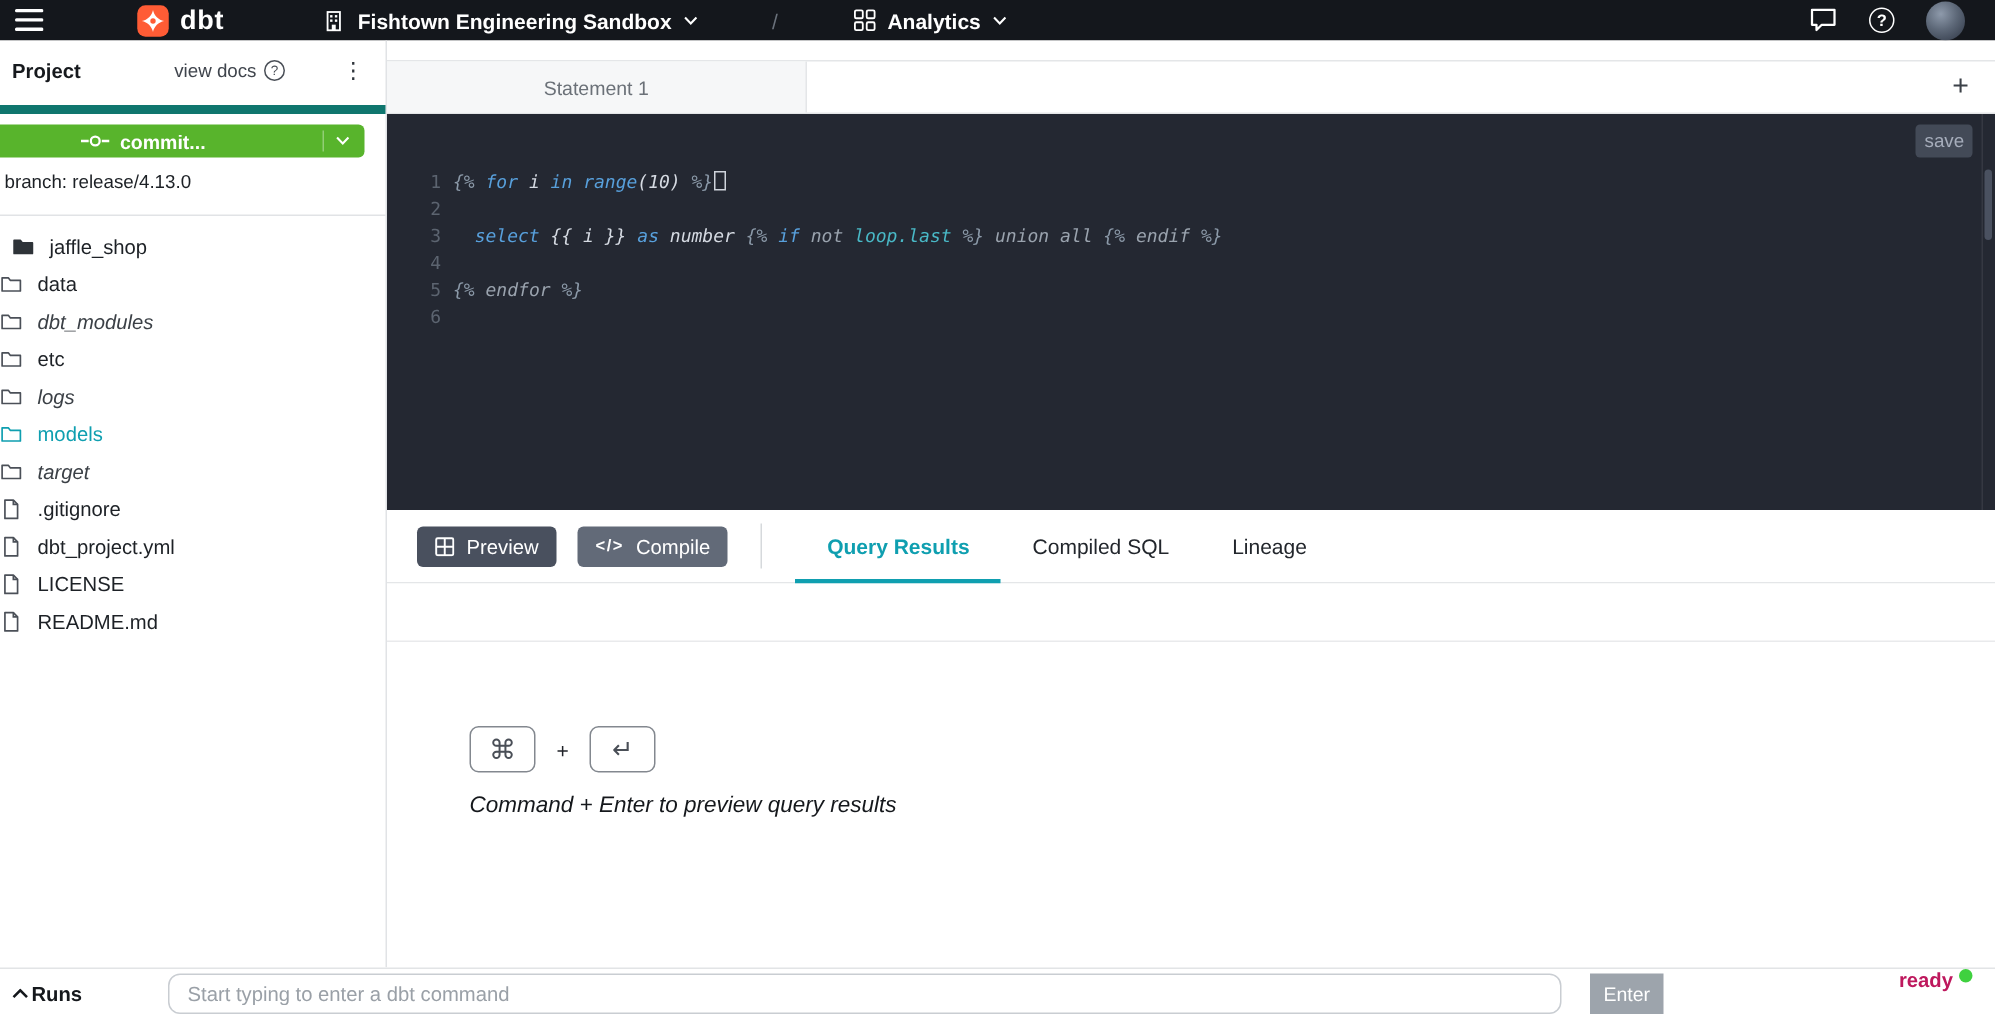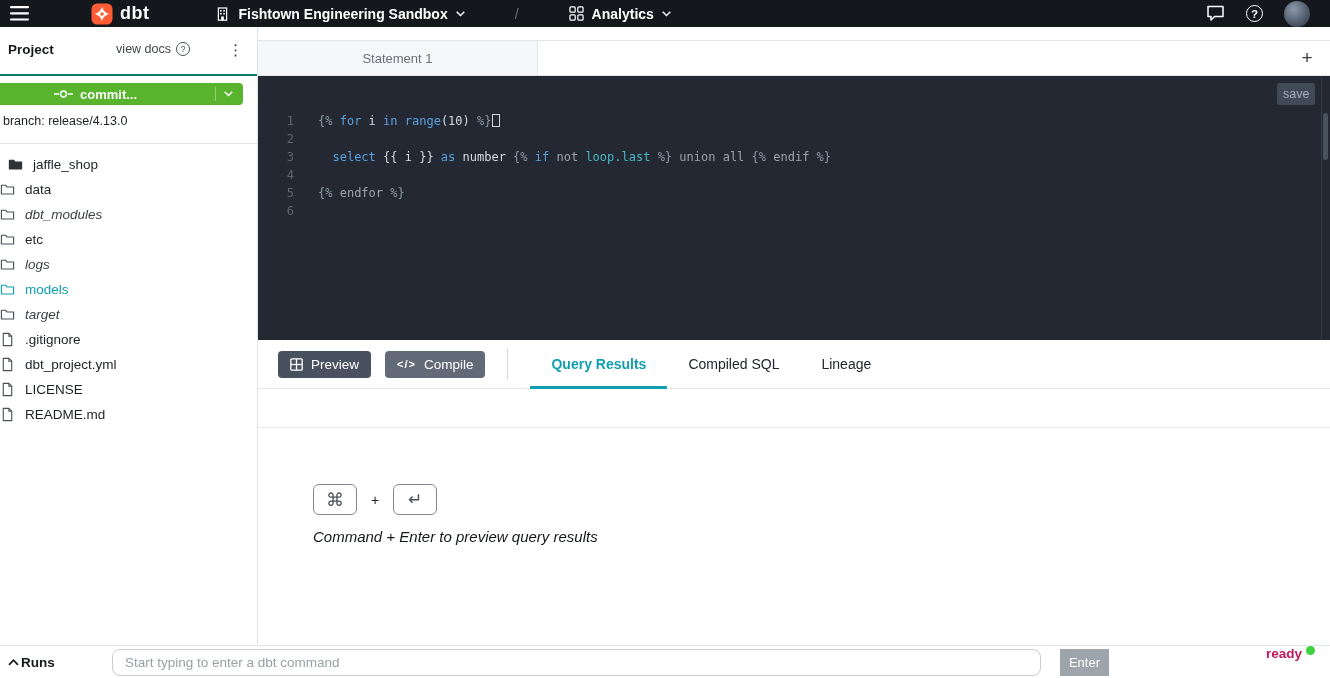--- a/index.html
+++ b/index.html
@@ -21,21 +21,21 @@
   .help-circle { width:17px; height:17px; border:1.6px solid #fff; border-radius:50%;
                  display:flex; align-items:center; justify-content:center;
                  font-size:11px; font-weight:bold; color:#fff; }
   .avatar { width:26px; height:26px; border-radius:50%; cursor:pointer;
             background:radial-gradient(circle at 38% 32%, #8e9aab 0%, #5d6878 45%, #2c3442 100%); }
 
   
   #sidebar { position:absolute; left:0; top:27px; width:258px; height:618px; background:#fff;
              border-right:1px solid #e1e3e6; }
   .sb-header { position:absolute; top:13px; left:0; right:0; height:36px; display:flex; align-items:center;
-               padding:0 14px 16px 8px; border-bottom:2px solid #0f766e; }
+               padding:0 14px 16px 8px; border-bottom:6px solid #0f766e; }
   .sb-title { font-weight:bold; font-size:13.5px; color:#16191d; }
   .sb-docs { margin-left:auto; display:flex; align-items:center; gap:5px; font-size:12.5px; color:#3f444c; cursor:pointer; }
   .docs-circle { width:14px; height:14px; border:1.3px solid #4a4f57; border-radius:50%;
                  display:flex; align-items:center; justify-content:center; font-size:9px; color:#4a4f57; }
   .kebab { margin-left:38px; font-size:15px; color:#2f343b; cursor:pointer; line-height:1; }
   .commit-btn { position:absolute; top:56px; left:0; width:243px; height:22px; background:#58b42c;
                 border:none; border-radius:0 4px 4px 0; display:flex; align-items:center;
                 color:#fff; font-weight:bold; font-size:13px; font-family:"Liberation Sans",sans-serif;
                 padding:0 0 0 54px; cursor:pointer; }
   .commit-btn .c-label { margin-left:7px; }
@@ -65,21 +65,21 @@
 
   
   .editor { position:absolute; top:49px; left:0; right:0; height:264px; background:#242832;
             font-family:"DejaVu Sans Mono",monospace; font-size:12px; }
   .save-btn { position:absolute; top:7px; right:15px; width:38px; height:22px; background:#434a57;
               color:#a6adbb; border:none; border-radius:3px; font-size:12.5px;
               font-family:"Liberation Sans",sans-serif; cursor:pointer; z-index:2; }
   .code-lines { position:absolute; top:36px; left:0; right:10px; }
   .code-line { display:flex; height:18px; line-height:18px; cursor:text; }
   .gutter { width:36px; text-align:right; color:#5c6470; flex:none; }
-  .line-content { margin-left:24px; white-space:pre; color:#d5dae2; }
+  .line-content { margin-left:8px; white-space:pre; color:#d5dae2;font-style:italic; }
   .tok-k { color:#58a0dc; }
   .tok-j { color:#8b99a8; }
   .tok-t { color:#49b8c6; }
   .tok-g { color:#9aa3ae; }
   .tok-p { color:#d5dae2; }
   .cursor { display:inline-block; width:8px; height:13px; border:1px solid #cfd4dc;
             vertical-align:-2px; margin-left:1px; }
   .editor-track { position:absolute; top:0; right:0; width:9px; height:100%;
                   border-left:1px solid rgba(255,255,255,.08); }
   .editor-thumb { position:absolute; top:37px; right:2px; width:5px; height:47px;

